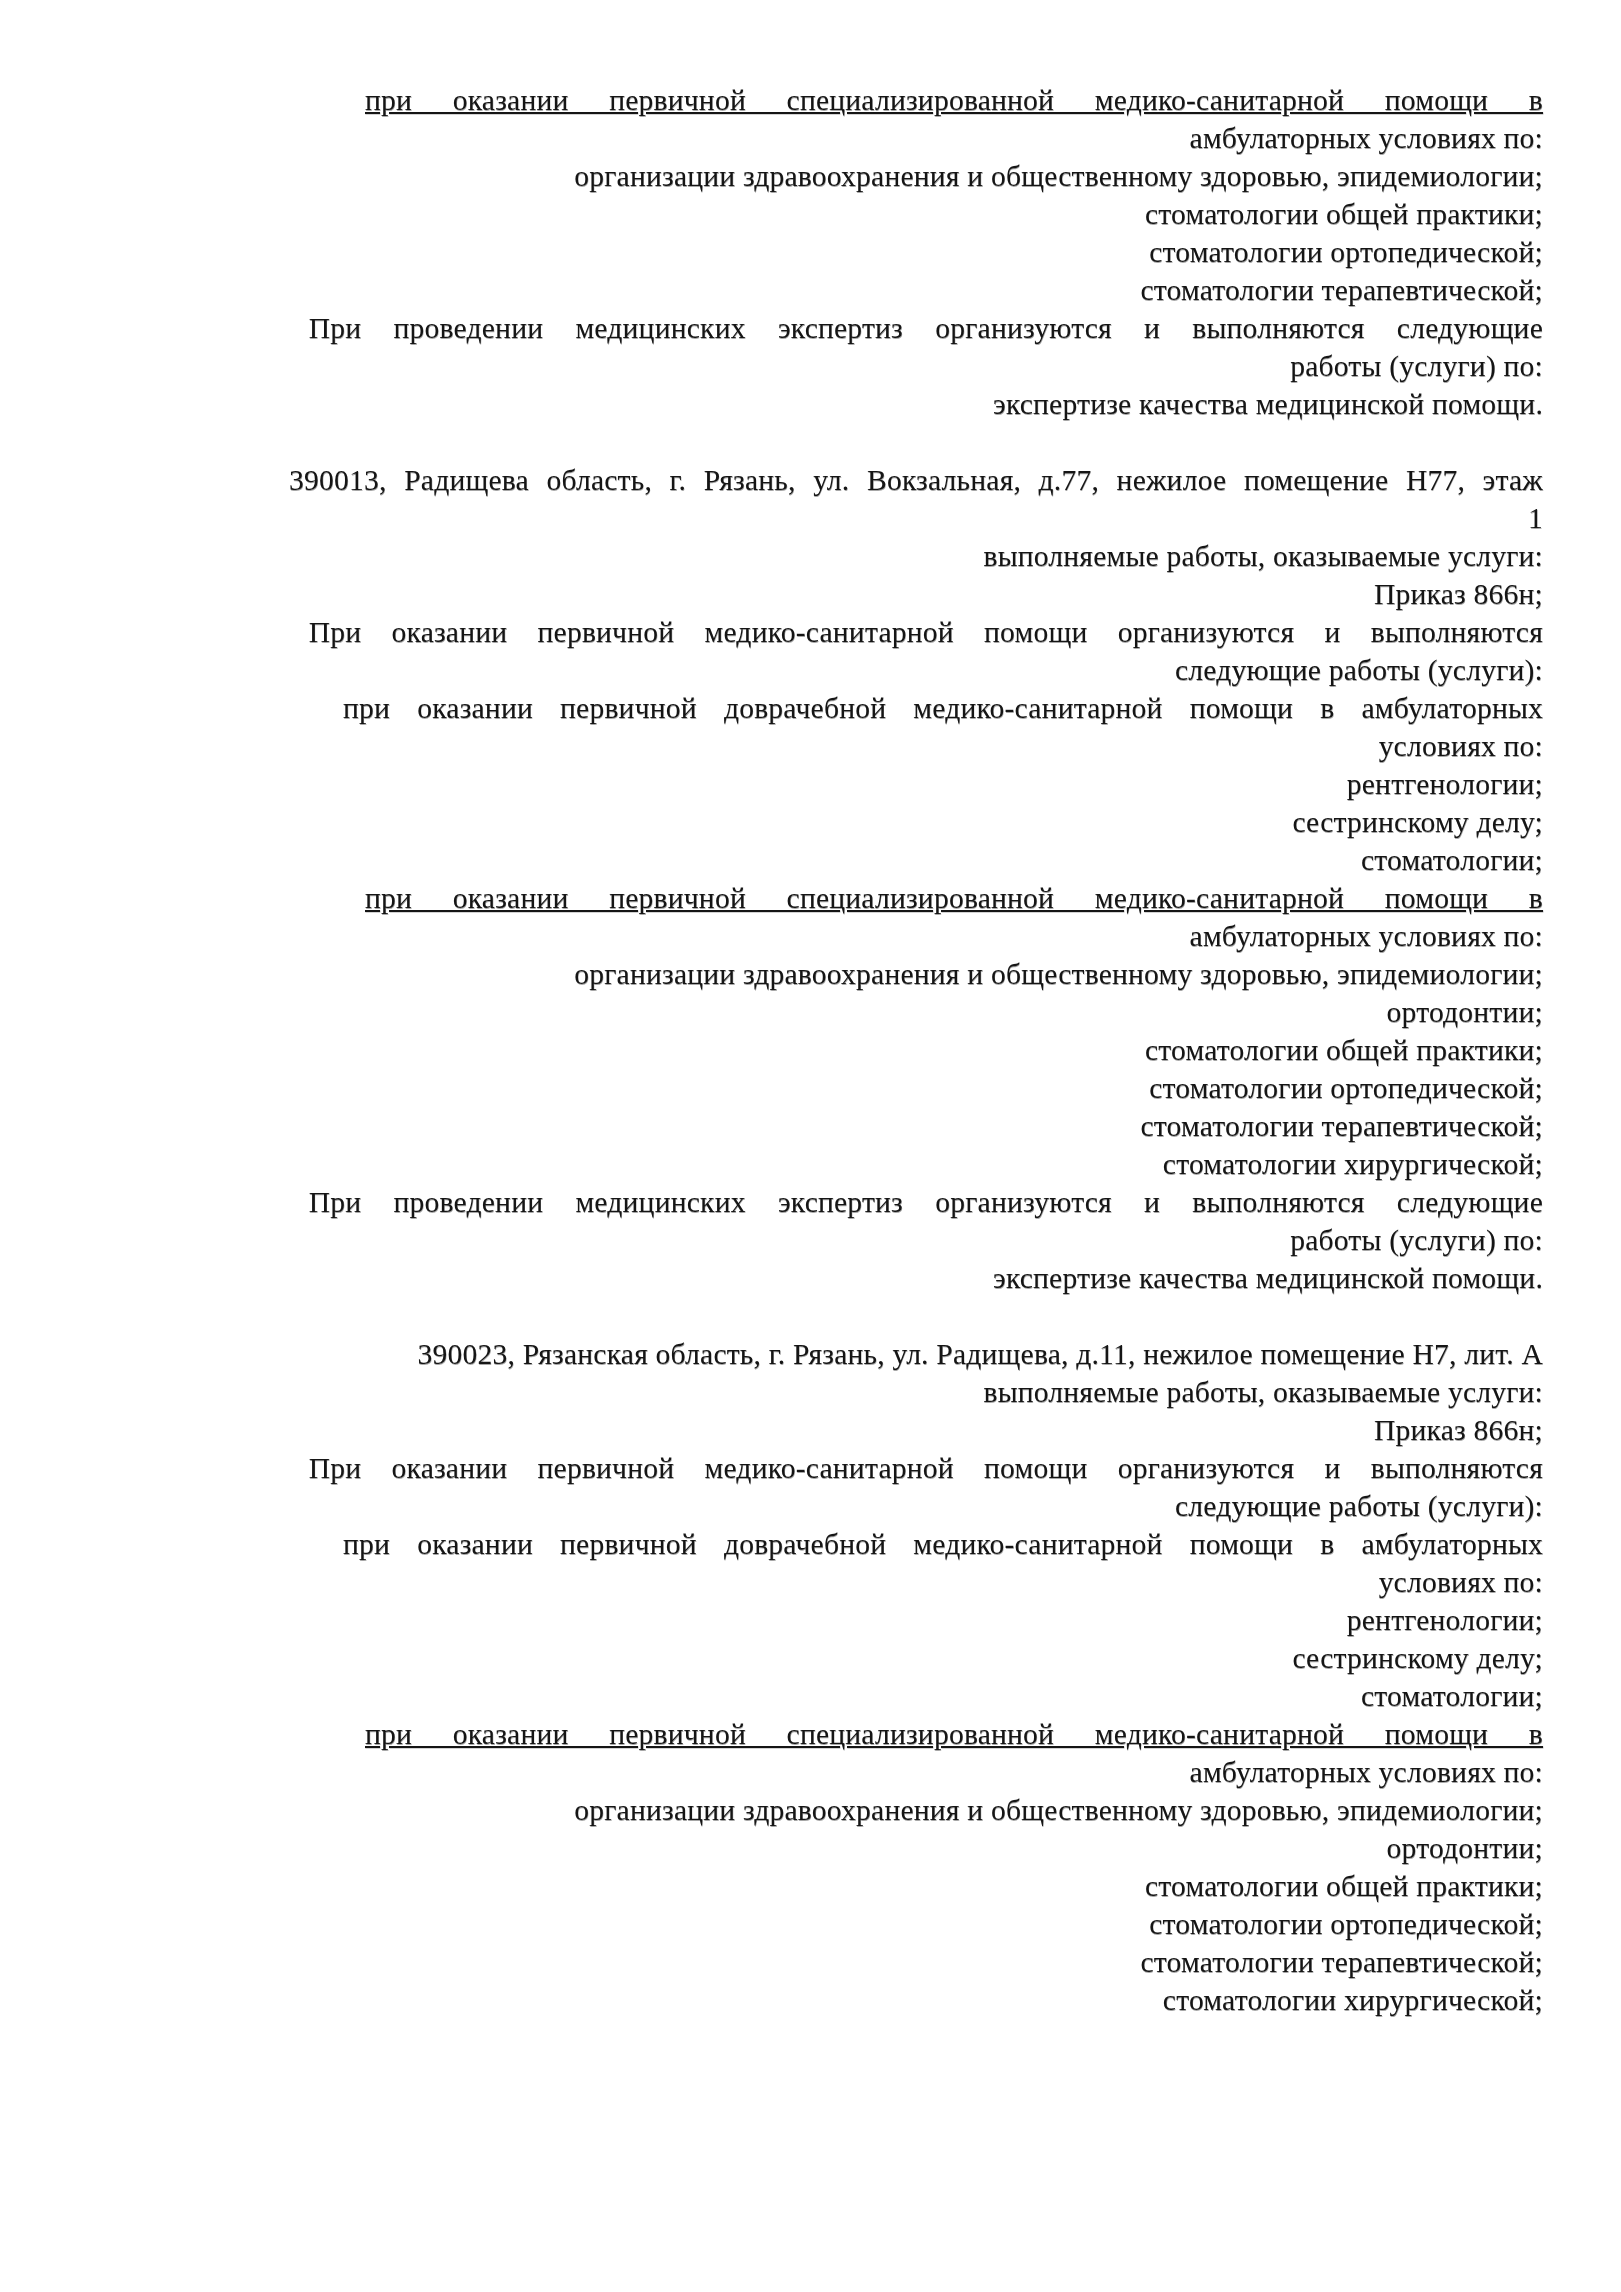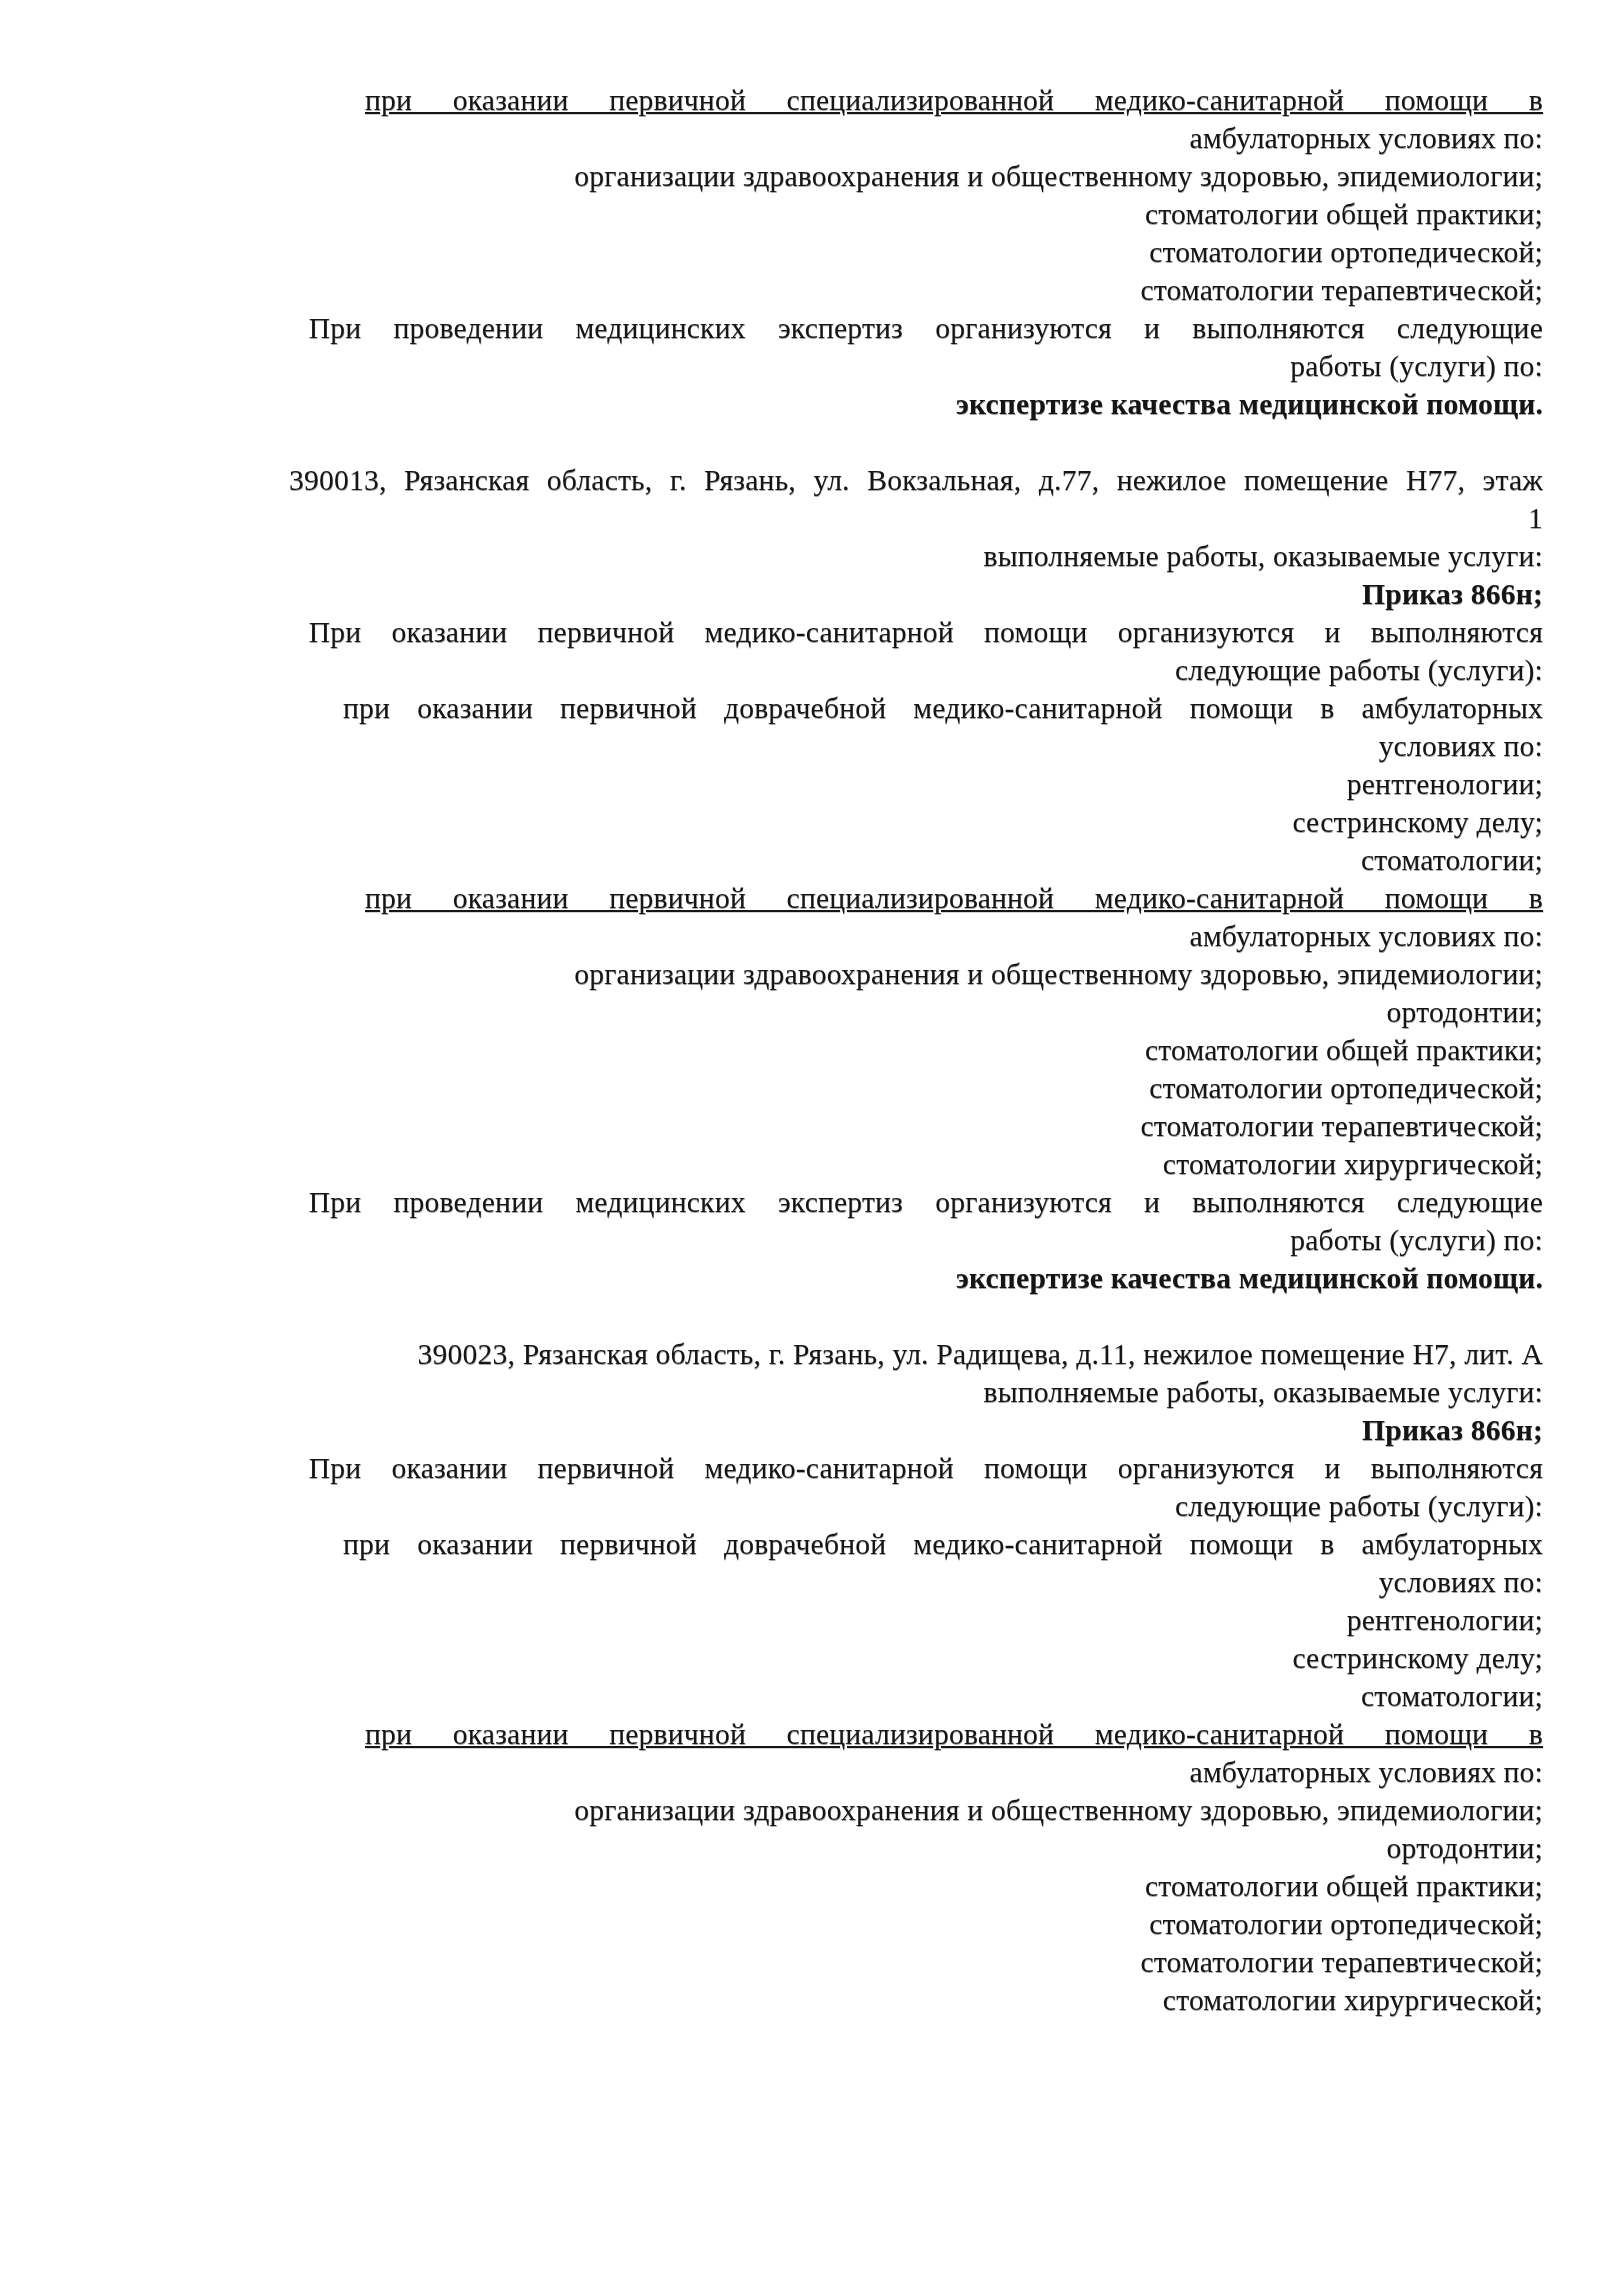--- a/index.html
+++ b/index.html
@@ -30,39 +30,39 @@
     text-align: right;
   }
   .just {
     text-align: justify;
     text-align-last: justify;
     text-justify: inter-word;
   }
   .gap { margin-top: 38px; }
   .i0 { padding-left: 0; }
   .i1 { padding-left: 19.7px; }
-  .i2 { padding-left: 30px; font-weight: bold; }
+  .i2 { padding-left: 30px; }
   .i3 { padding-left: 51px; }
   .i4 { padding-left: 54px; }
   .i5 { padding-left: 76px; text-decoration: underline; }
 </style>
 </head>
 <body>
 
 <div id="doc">
     <div class="line i5 just">при оказании первичной специализированной медико-санитарной помощи в</div>
     <div class="line i1">амбулаторных условиях по:</div>
     <div class="line i3">организации здравоохранения и общественному здоровью, эпидемиологии;</div>
     <div class="line i3">стоматологии общей практики;</div>
     <div class="line i3">стоматологии ортопедической;</div>
     <div class="line i3">стоматологии терапевтической;</div>
     <div class="line i1 just">При проведении медицинских экспертиз организуются и выполняются следующие</div>
     <div class="line i1">работы (услуги) по:</div>
     <div class="line i2">экспертизе качества медицинской помощи.</div>
-    <div class="line i0 just gap">390013, Рязанская область, г. Рязань, ул. Вокзальная, д.77, нежилое помещение Н77, этаж</div>
+    <div class="line i0 just gap">390013, Радищева область, г. Рязань, ул. Вокзальная, д.77, нежилое помещение Н77, этаж</div>
     <div class="line i0">1</div>
     <div class="line i0">выполняемые работы, оказываемые услуги:</div>
     <div class="line i2">Приказ 866н;</div>
     <div class="line i1 just">При оказании первичной медико-санитарной помощи организуются и выполняются</div>
     <div class="line i1">следующие работы (услуги):</div>
     <div class="line i4 just">при оказании первичной доврачебной медико-санитарной помощи в амбулаторных</div>
     <div class="line i1">условиях по:</div>
     <div class="line i3">рентгенологии;</div>
     <div class="line i3">сестринскому делу;</div>
     <div class="line i3">стоматологии;</div>

